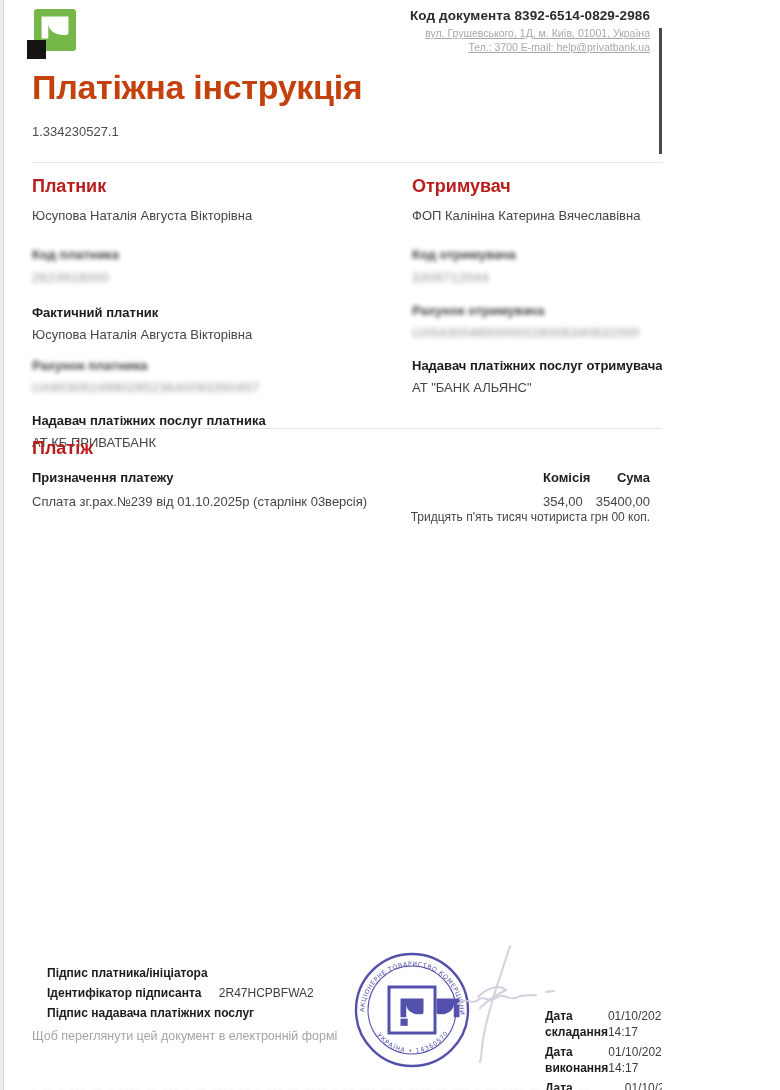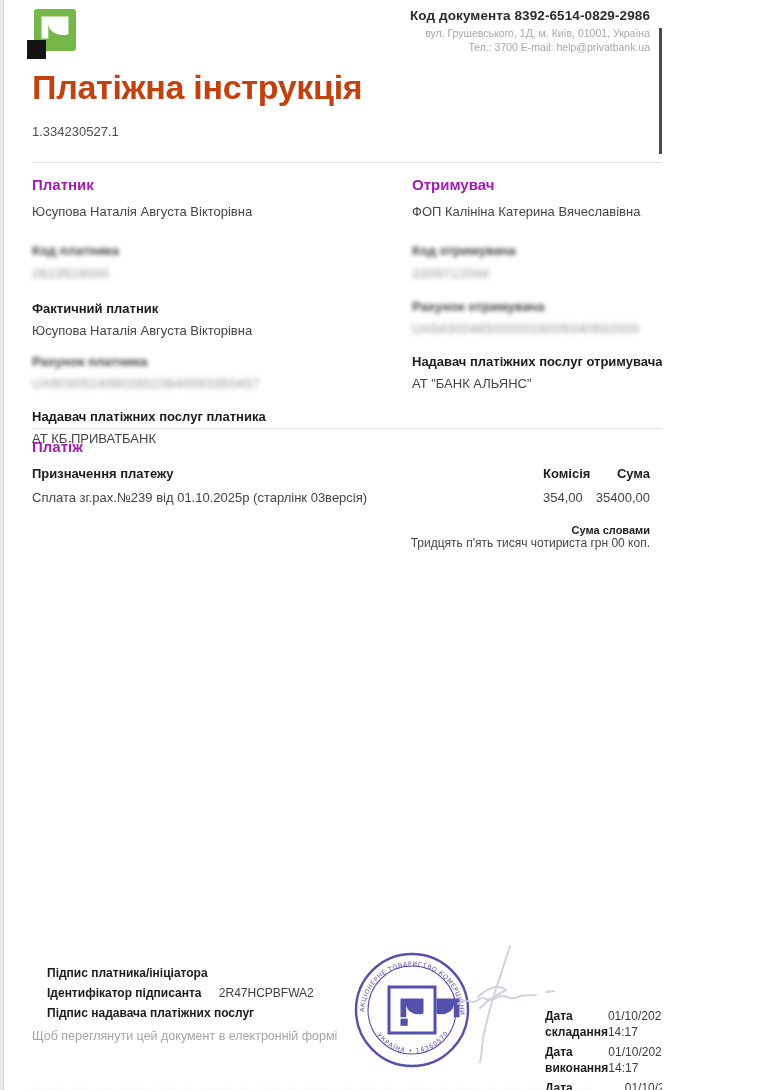--- a/index.html
+++ b/index.html
@@ -5,28 +5,28 @@
   html,body{margin:0;padding:0;background:#fff;}
   .page{position:relative;width:662px;height:1090px;background:#ffffff;overflow:hidden;
         font-family:"Liberation Sans","DejaVu Sans",sans-serif;color:#1c1c1c;}
   .edge-left{position:absolute;left:0;top:0;width:3px;height:100%;background:#ececec;border-right:1px solid #d8d8d8;}
   .edge-right-dark{position:absolute;right:0;top:28px;width:3px;height:126px;background:#4a4a4a;}
 
   
   .logo{position:absolute;left:27px;top:8px;}
   .hdr-right{position:absolute;right:12px;top:8px;text-align:right;}
   .doc-code{font-size:13.5px;font-weight:700;color:#2b2b2b;letter-spacing:.1px;}
-  .addr{font-size:10.5px;color:#a8a8ab;line-height:14px;margin-top:3px;}
+  .addr{font-size:10.5px;color:#a8a8ab;line-height:14px;margin-top:3px;text-decoration:underline;}
 
   .title{position:absolute;left:32px;top:68px;font-size:34px;font-weight:700;color:#c2410c;letter-spacing:-.3px;}
   .doc-num{position:absolute;left:32px;top:124px;font-size:13px;color:#4c4c4c;}
 
   .sep{position:absolute;left:32px;right:0;height:1px;background:#e3e3e3;}
 
-  h2{margin:0 0 10px 0;font-size:15px;font-weight:700;color:#a21caf;}
+  h2{margin:0 0 10px 0;font-size:18px;font-weight:700;color:#b91c1c;}
   .col{position:absolute;top:176px;}
   .col.left{left:32px;width:360px;}
   .col.right{left:412px;width:356px;}
   .val{font-size:13px;color:#454545;line-height:17px;}
   .lbl{font-size:13px;font-weight:700;color:#1c1c1c;line-height:17px;}
   .blur-label{filter:blur(2.3px);opacity:.85;}
   .blur-value{filter:blur(2.8px);color:#8f8f8f;letter-spacing:.5px;}
   .mb22{margin-bottom:22px;} .mb18{margin-bottom:18px;} .mb16{margin-bottom:16px;}
   .mb14{margin-bottom:14px;} .mb6{margin-bottom:6px;} .mb5{margin-bottom:5px;}
 
@@ -115,21 +115,20 @@
     <div class="pay-grid labels">
       <div class="lbl">Призначення платежу</div>
       <div class="lbl">Комісія</div>
       <div class="lbl right">Сума</div>
     </div>
     <div class="pay-grid">
       <div class="val">Сплата зг.рах.№239 від 01.10.2025р (старлінк 03версія)</div>
       <div class="val">354,00</div>
       <div class="val right">35400,00</div>
     </div>
-    <div class="words-lbl">Сума словами</div>
     <div class="words">Тридцять п'ять тисяч чотириста грн 00 коп.</div>
   </div>
 
   <div class="foot-left">
     <div class="frow"><b>Підпис платника/ініціатора</b></div>
     <div class="frow">
       <b>Ідентифікатор підписанта</b><span class="gap"></span>
       <span>2R47HCPBFWA2</span>
     </div>
     <div class="frow"><b>Підпис надавача платіжних послуг</b></div>

